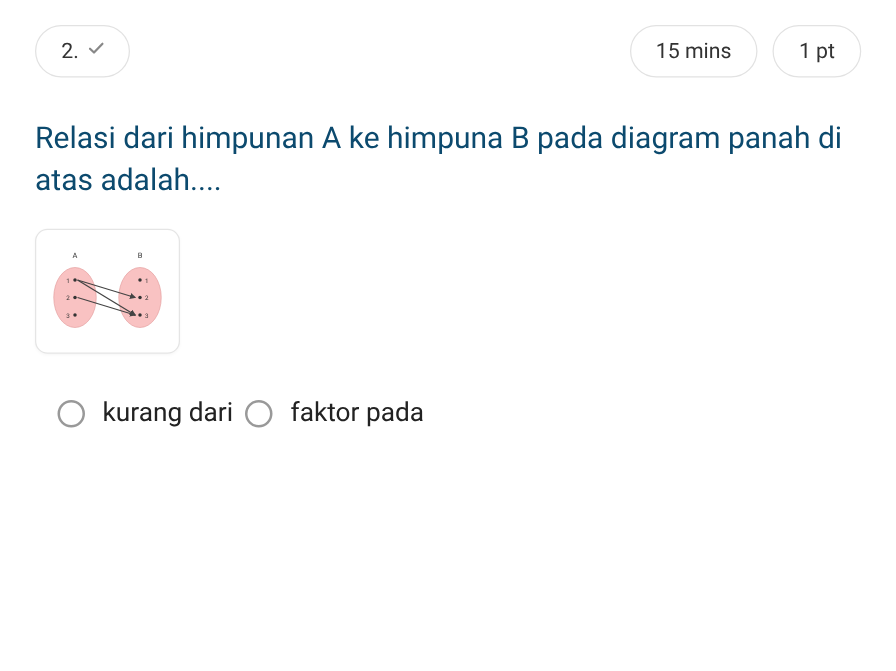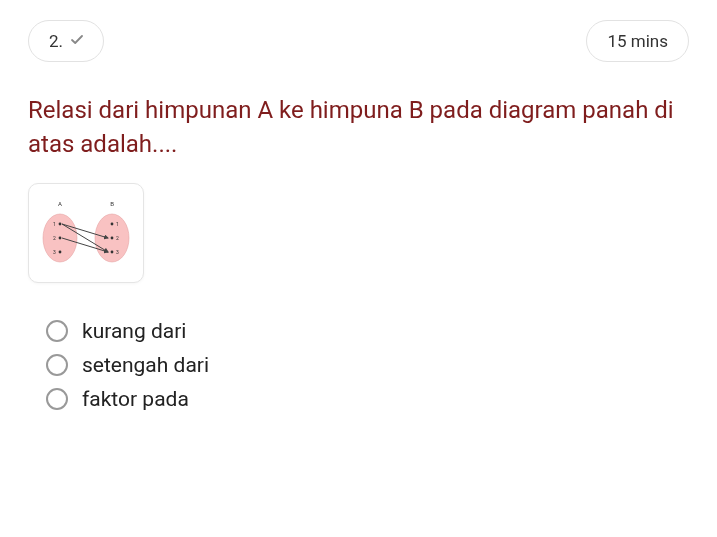--- a/index.html
+++ b/index.html
@@ -32,21 +32,21 @@
     display: flex;
     gap: 12px;
   }
   .check-icon {
     color: #888;
     font-size: 14px;
   }
   .question-text {
     font-size: 24px;
     line-height: 1.4;
-    color: #7f1d1d;
+    color: #0c4a6e;
     margin-bottom: 22px;
     font-weight: 400;
   }
   .image-card {
     width: 116px;
     height: 100px;
     border: 1px solid #e5e5e5;
     border-radius: 10px;
     background: #fff;
     box-shadow: 0 1px 3px rgba(0,0,0,0.04);
@@ -56,21 +56,20 @@
     margin-bottom: 36px;
     padding: 8px;
   }
   .diagram {
     width: 92px;
     height: 70px;
     position: relative;
   }
   .options {
     display: flex;
-    flex-direction: column;
     gap: 10px;
     padding-left: 18px;
   }
   .option {
     display: flex;
     align-items: center;
     gap: 14px;
     font-size: 21px;
     color: #222;
     cursor: pointer;
@@ -91,20 +90,23 @@
     <span>2.</span>
     <span class="check-icon">
       <svg width="12" height="12" viewBox="0 0 12 12">
           <path d="M1 6 L4.2 9 L11 2" stroke="#888" stroke-width="1.8" fill="none" stroke-linecap="round" stroke-linejoin="round"></path>
         </svg>
     </span>
   </div>
   <div class="pill-group">
     <div class="pill">
       <span>15 mins</span>
+    </div>
+    <div class="pill">
+      <span>1 pt</span>
     </div>
   </div>
 </div>
 
 <div class="question-text">Relasi dari himpunan A ke himpuna B pada diagram panah di atas adalah....</div>
 
 <div class="image-card">
   <div class="diagram">
     <svg width="92" height="70" viewBox="0 0 92 70">
       <text x="20" y="8" font-size="6" fill="#333" text-anchor="middle">A</text>
@@ -135,19 +137,15 @@
   </div>
 </div>
 
 <div class="options">
   <div class="option">
     <span class="radio"></span>
     <span>kurang dari</span>
   </div>
   <div class="option">
     <span class="radio"></span>
-    <span>setengah dari</span>
-  </div>
-  <div class="option">
-    <span class="radio"></span>
     <span>faktor pada</span>
   </div>
 </div>
 
 </body></html>

